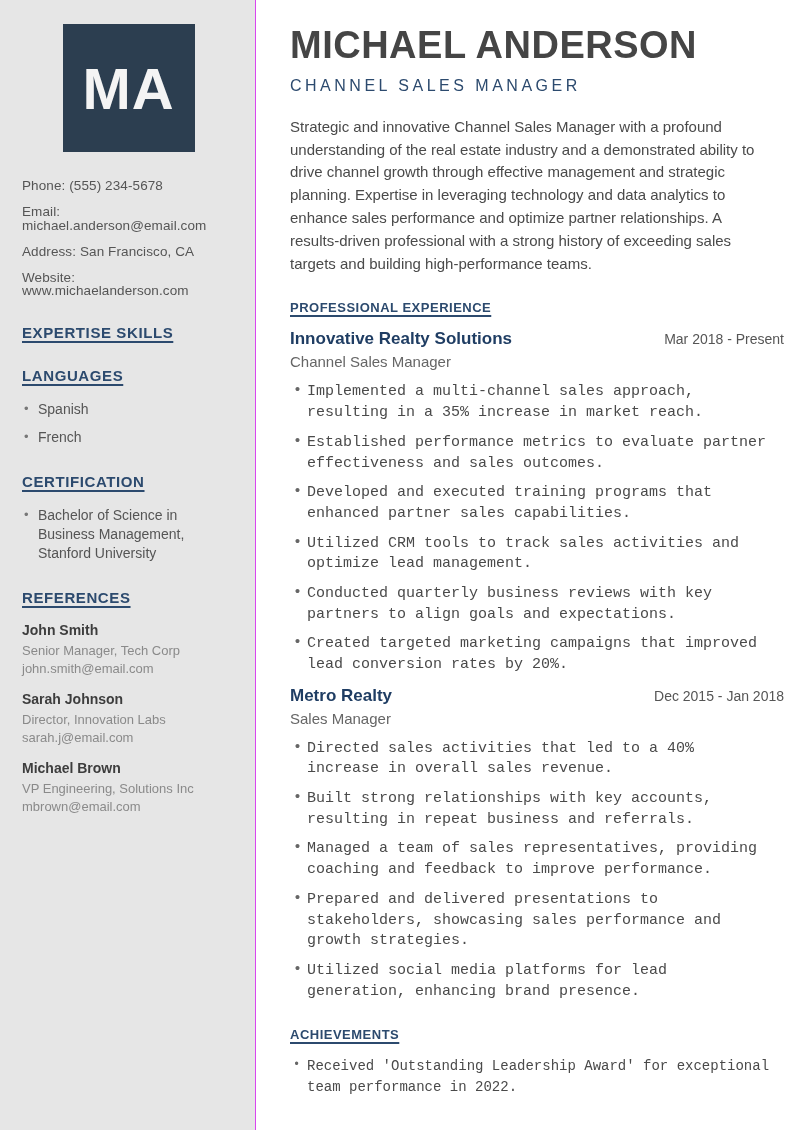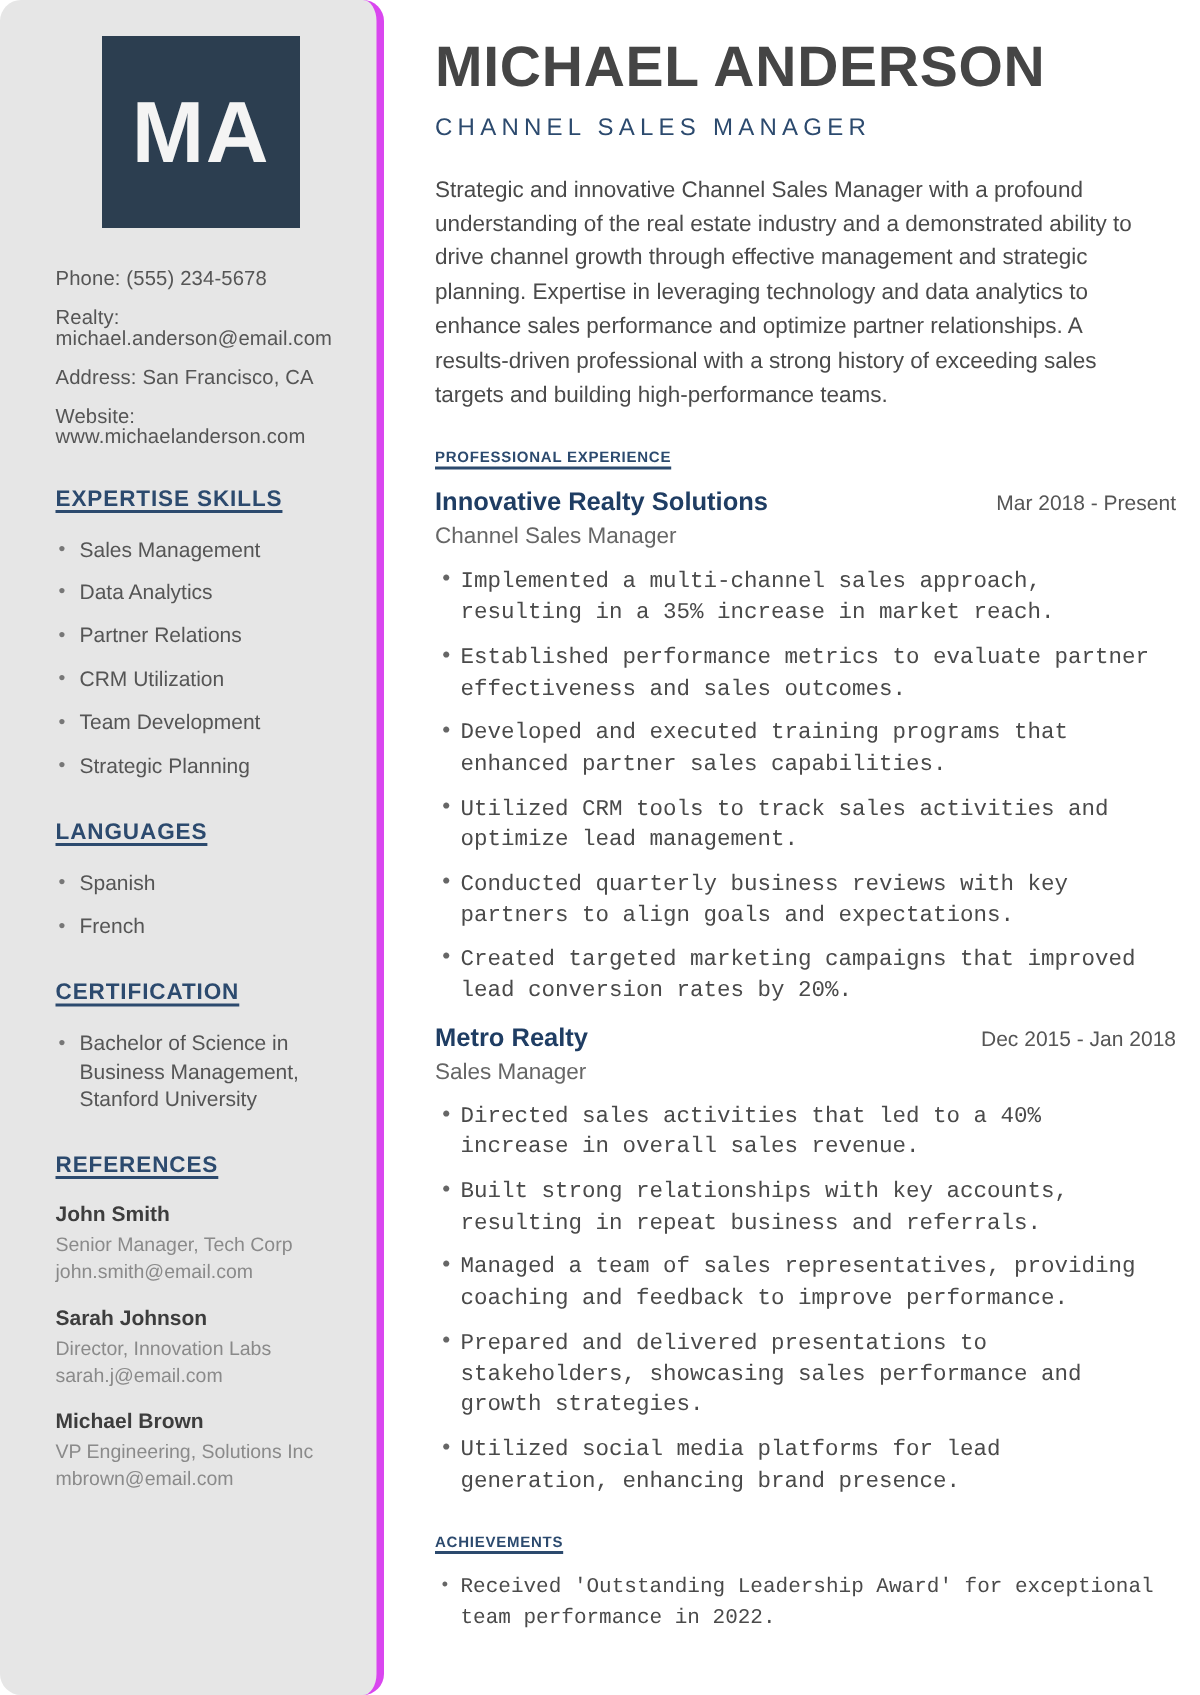--- a/index.html
+++ b/index.html
@@ -8,23 +8,22 @@
     font-family: "Liberation Sans", sans-serif;
     background: #ffffff;
     overflow: hidden;
   }
   .page { display: flex; width: 800px; height: 1130px; background: #ffffff; }
 
   
   .sidebar {
     width: 256px; min-width: 256px; height: 100%;
     background: #e6e6e6;
-    border-right: 5px solid #d946ef;
-    padding: 24px 20px 20px 37px;
-    border-radius: 14px;
+    border-right: 1px solid #d946ef;
+    padding: 24px 20px 20px 22px;
   }
   .monogram {
     width: 132px; height: 128px;
     background: #2c3e50;
     color: #f4f4f4;
     display: flex; align-items: center; justify-content: center;
     font-size: 58px; font-weight: bold; letter-spacing: 1px;
     margin: 0 auto;
   }
   .contact { margin-top: 27px; }
@@ -73,21 +72,21 @@
     font-size: 16px; color: #2c4a6e;
     letter-spacing: 3.5px; font-weight: 500;
   }
   .summary {
     margin-top: 21px;
     font-size: 15px; color: #4a4a4a;
     line-height: 1.52;
     max-width: 482px;
   }
   .section-heading {
-    font-size: 10px; font-weight: bold; color: #2c4a6e;
+    font-size: 13px; font-weight: bold; color: #2c4a6e;
     text-decoration: underline;
     text-decoration-thickness: 2px;
     text-underline-offset: 3px;
     letter-spacing: 0.5px;
     margin-top: 25px; margin-bottom: 14px;
   }
   .job { margin-bottom: 10px; }
   .job-header { display: flex; justify-content: space-between; align-items: baseline; }
   .company { font-size: 17px; font-weight: bold; color: #1f3d63; }
   .dates { font-size: 14px; color: #555555; }
@@ -116,34 +115,26 @@
 <div class="page">
 
   <aside class="sidebar">
 
     <div class="monogram">
       <span>MA</span>
     </div>
 
     <div class="contact">
       <div class="contact-line">Phone: (555) 234-5678</div>
-      <div class="contact-line">Realty: michael.anderson@email.com</div>
+      <div class="contact-line">Email: michael.anderson@email.com</div>
       <div class="contact-line">Address: San Francisco, CA</div>
       <div class="contact-line">Website: www.michaelanderson.com</div>
     </div>
 
     <div class="side-heading">EXPERTISE SKILLS</div>
-    <ul class="side-list">
-      <li>Sales Management</li>
-      <li>Data Analytics</li>
-      <li>Partner Relations</li>
-      <li>CRM Utilization</li>
-      <li>Team Development</li>
-      <li>Strategic Planning</li>
-    </ul>
 
     <div class="side-heading">LANGUAGES</div>
     <ul class="side-list">
       <li>Spanish</li>
       <li>French</li>
     </ul>
 
     <div class="side-heading">CERTIFICATION</div>
     <ul class="side-list">
       <li>Bachelor of Science in Business Management, Stanford University</li>

